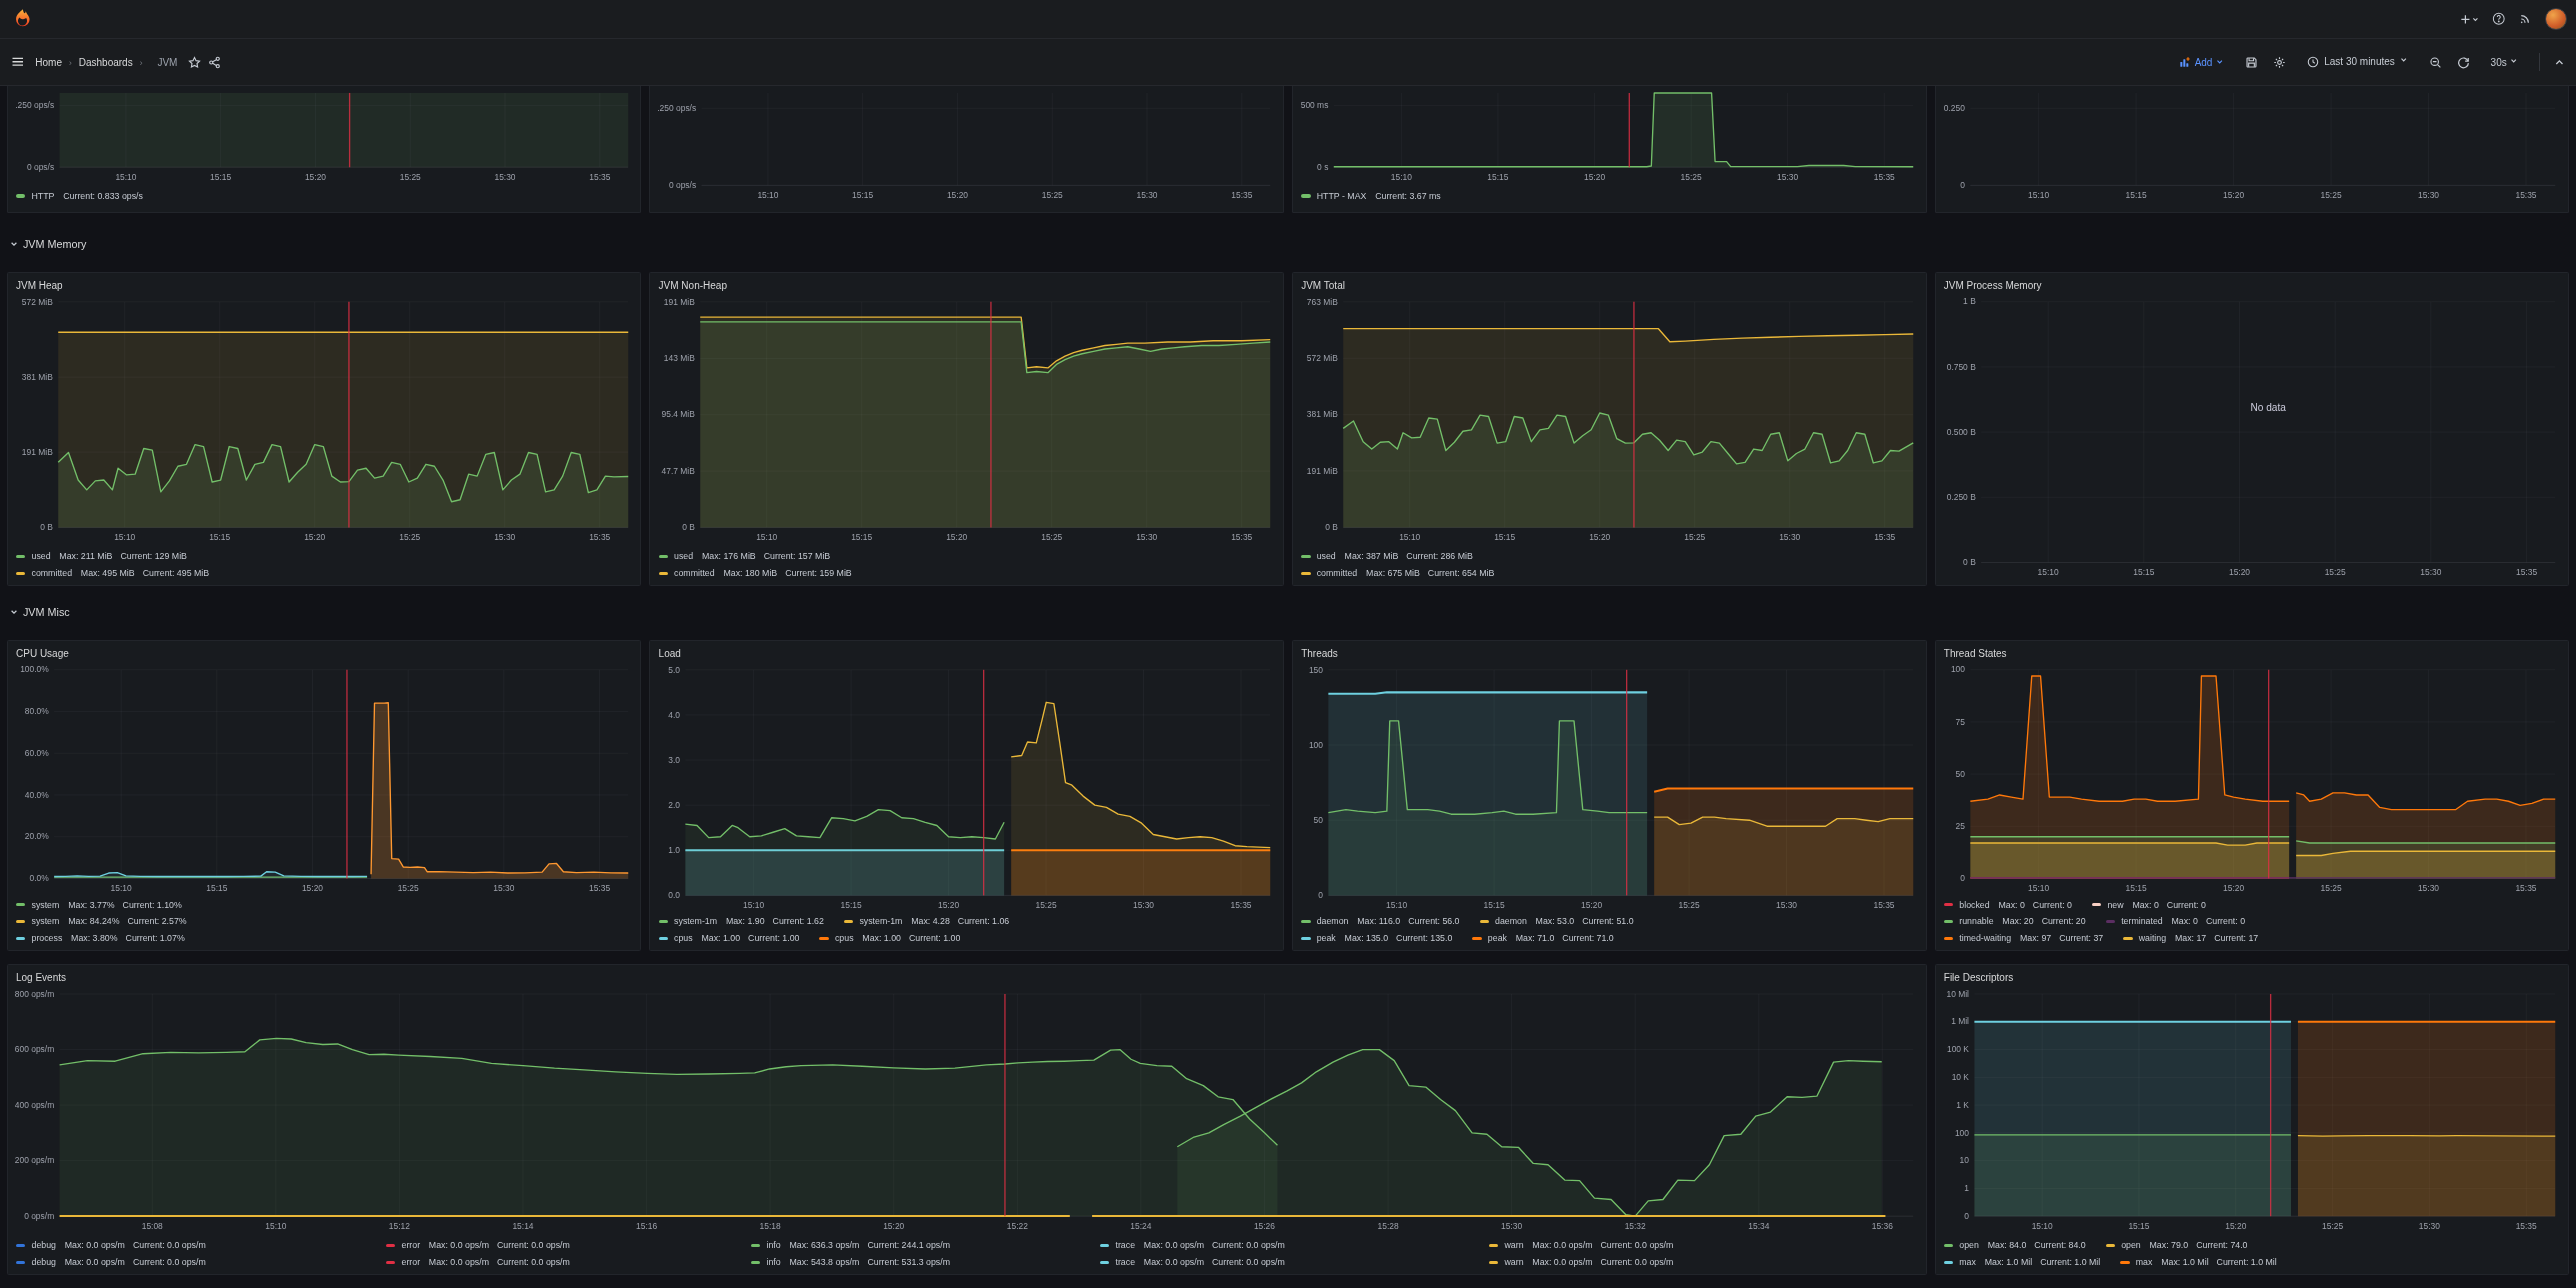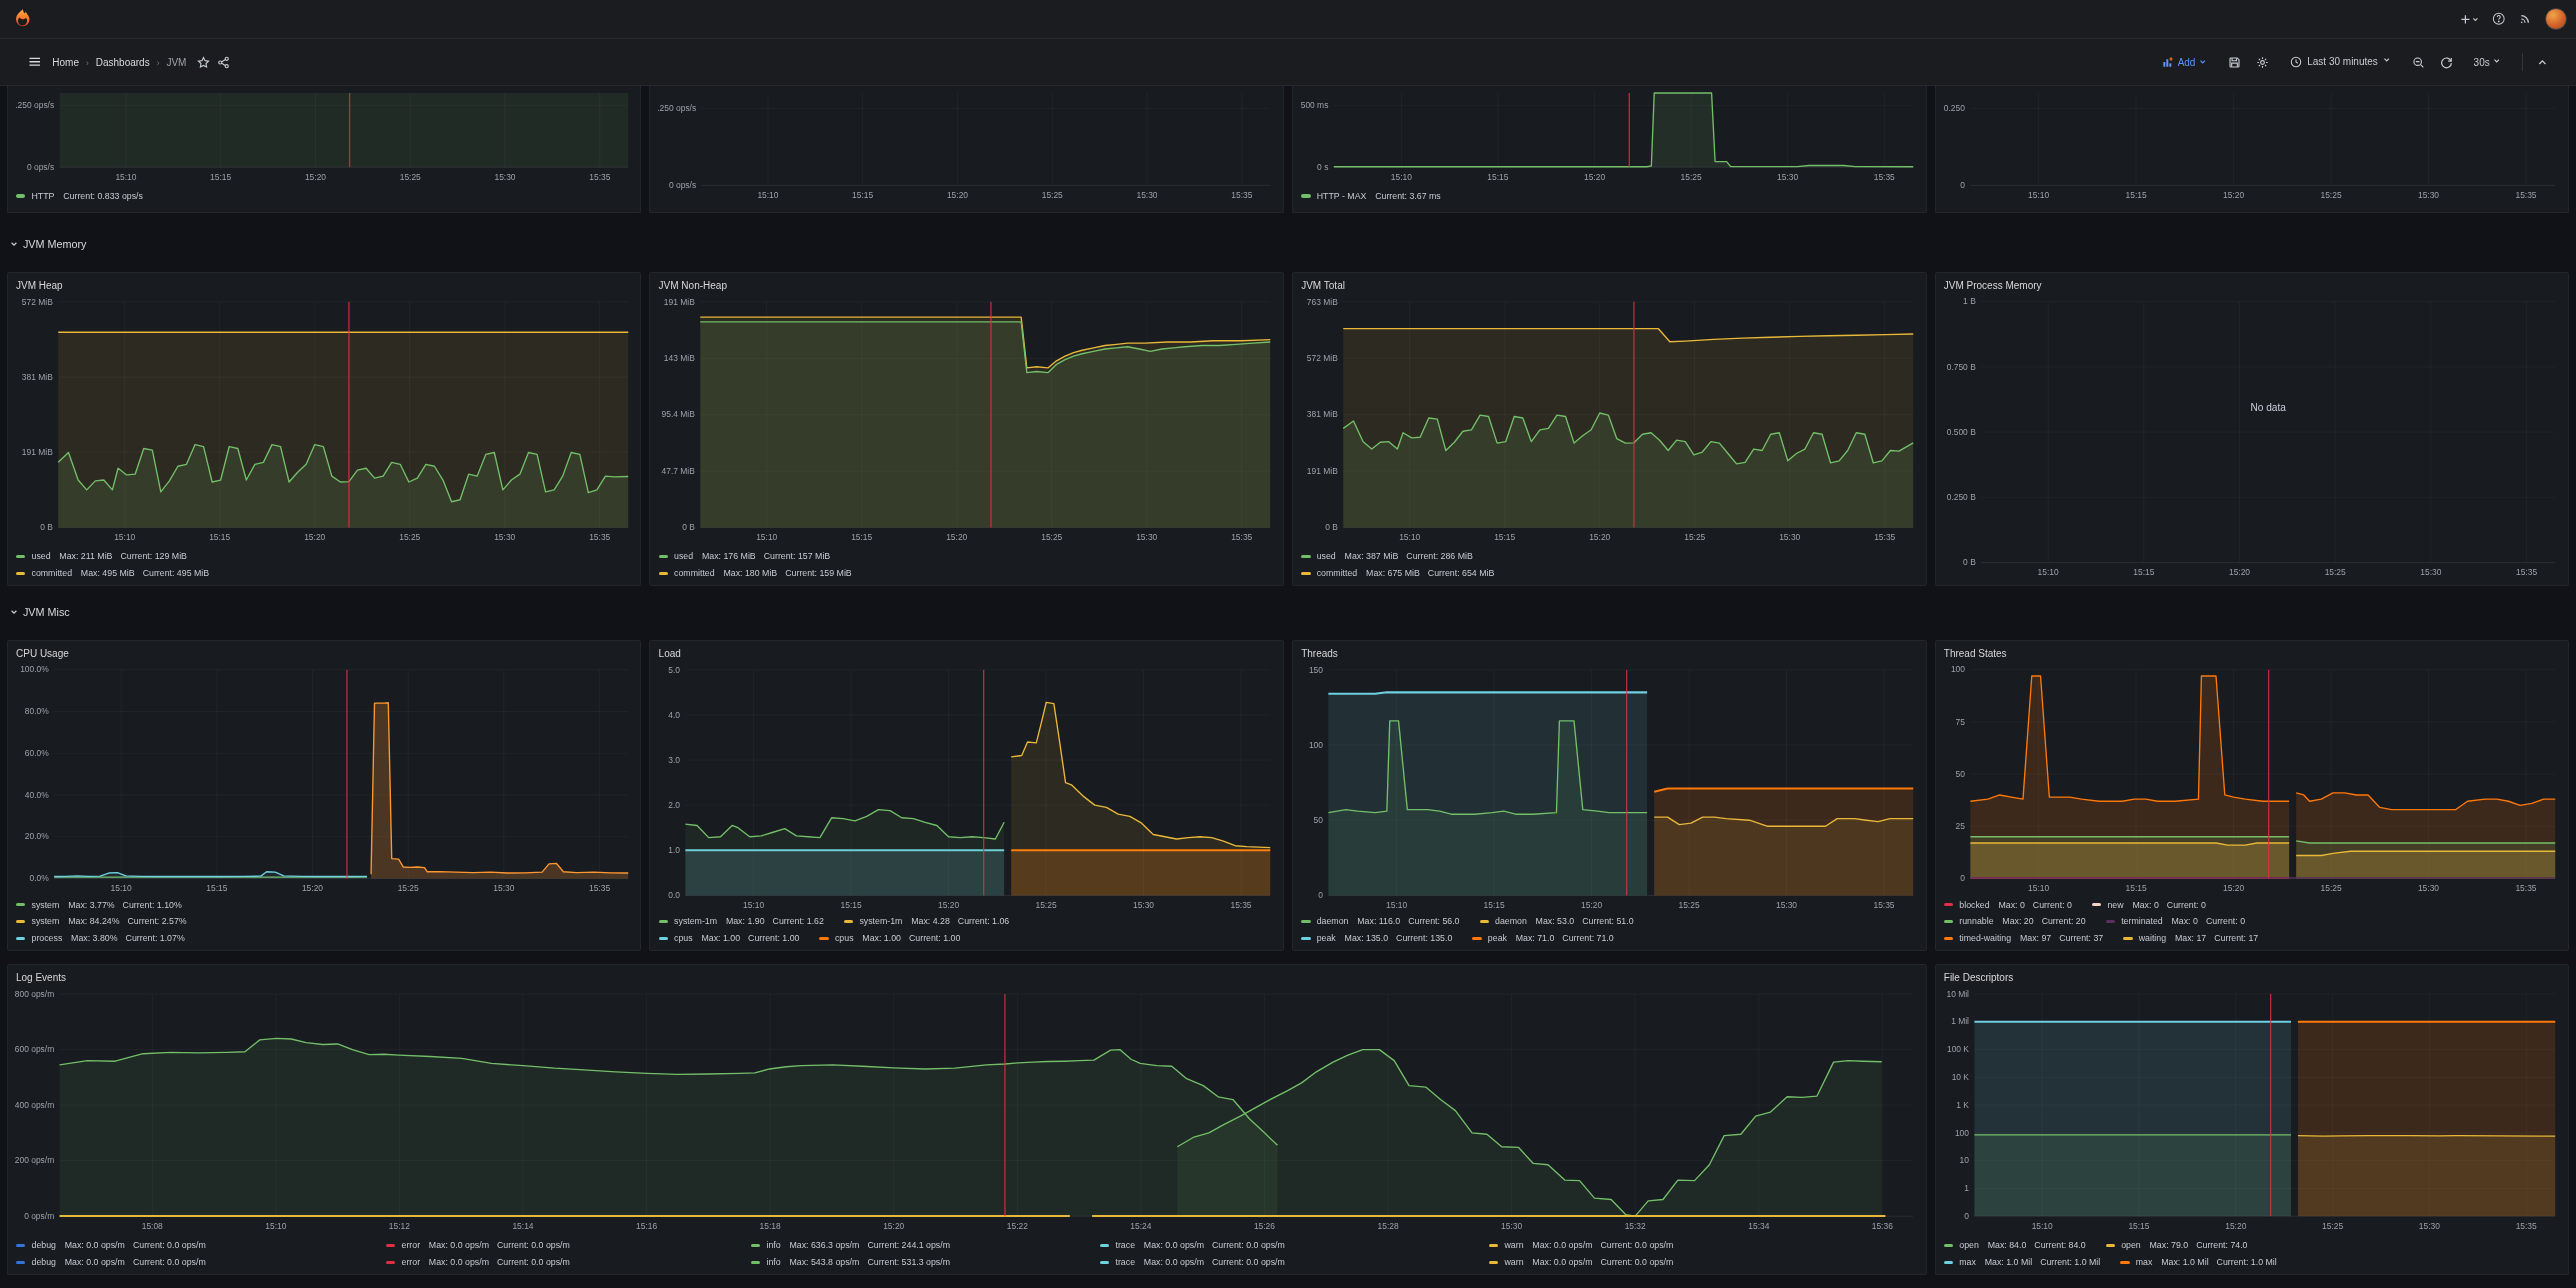--- a/index.html
+++ b/index.html
@@ -9,24 +9,24 @@
   .logo{width:24px;height:24px;margin-left:10.8px;display:flex;align-items:center;justify-content:center;cursor:pointer;}
   .searchbox{position:absolute;left:50%;transform:translateX(-50%);top:5.4px;width:625px;height:27px;
     background:#0c0d10;border:0.7px solid #2e3036;border-radius:4px;display:flex;align-items:center;
     padding:0 8px;box-sizing:border-box;color:#8e9099;font-size:10px;cursor:text;}
   .searchbox .ph{margin-left:6.8px;flex:1;}
   .kbd{display:flex;align-items:center;gap:4px;color:#9da0a8;font-size:8.8px;}
   .nav-right{position:absolute;right:9.5px;top:0;height:38px;display:flex;align-items:center;gap:13.5px;}
   .icon-btn{background:none;border:none;padding:0;color:#aeb3bd;display:flex;align-items:center;cursor:pointer;gap:1.4px;}
   .avatar{width:20px;height:20px;border-radius:50%;background:radial-gradient(circle at 35% 30%,#f0a44a,#cf5b28 60%,#6d5b26);border:0.7px solid #3a3d42;}
   .toolbar{position:absolute;left:0;top:39px;width:2576px;height:47px;background:#1a1c1f;
-    border-bottom:0.7px solid #26282d;display:flex;align-items:center;padding:0 28px;box-sizing:border-box;}
+    border-bottom:0.7px solid #26282d;display:flex;align-items:center;padding:0 11px;box-sizing:border-box;}
   .crumbs{display:flex;align-items:center;gap:6.8px;margin-left:10.8px;font-size:10px;}
   .crumb{color:#d8d9da;cursor:pointer;}
-  .crumb.last{color:#9da3ad;}
+  .crumb.last{color:#9da3ad;margin-left:8px;}
   .crumb-sep{color:#6e7279;font-size:9.5px;}
   .tb-right{margin-left:auto;display:flex;align-items:center;gap:15px;}
   .add-btn{color:#5b93ff;font-size:10px;font-weight:500;display:flex;align-items:center;gap:4px;background:none;border:none;cursor:pointer;}
   .time-btn{display:flex;align-items:flex-start;gap:5.4px;color:#c7ccd4;font-size:10px;background:none;border:none;cursor:pointer;}
   .tb-divider{width:0.7px;height:17.6px;background:#33363c;}
   .sec-head{position:absolute;left:9.5px;display:flex;align-items:center;gap:5.4px;color:#d8d9da;
     font-size:10.8px;font-weight:500;cursor:pointer;}
   .hrow{position:absolute;left:6.8px;right:6.8px;display:grid;grid-template-columns:repeat(4,1fr);gap:8px;}
   .panel{background:#181b1f;border:0.7px solid #22252b;border-radius:1.4px;display:flex;flex-direction:column;
     padding:5.4px 6.8px 5.4px;box-sizing:border-box;position:relative;min-width:0;}

